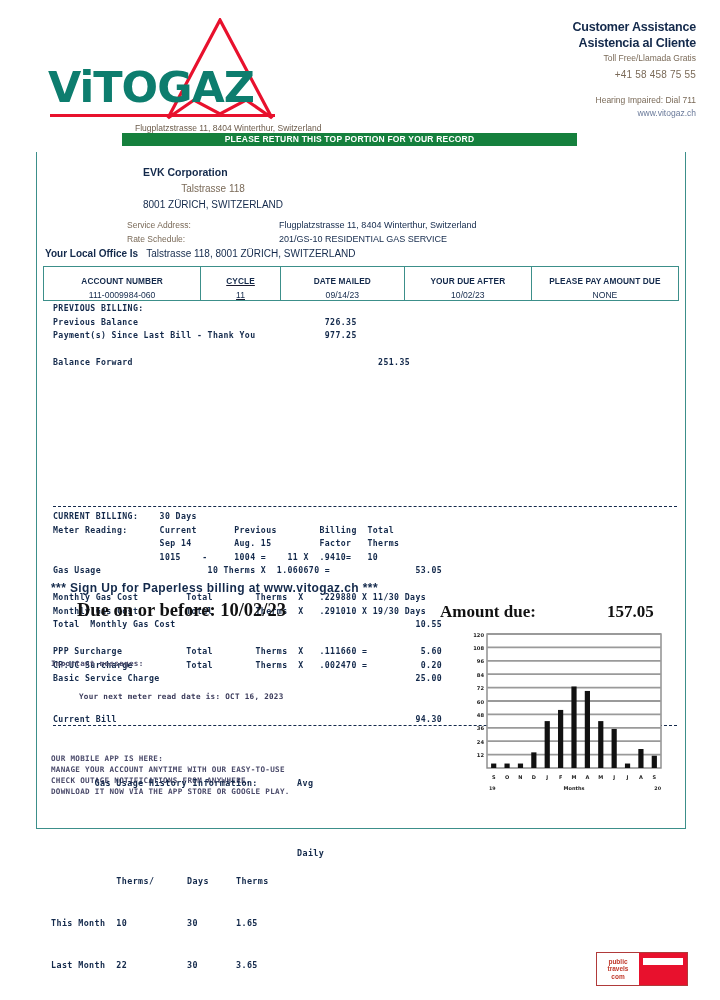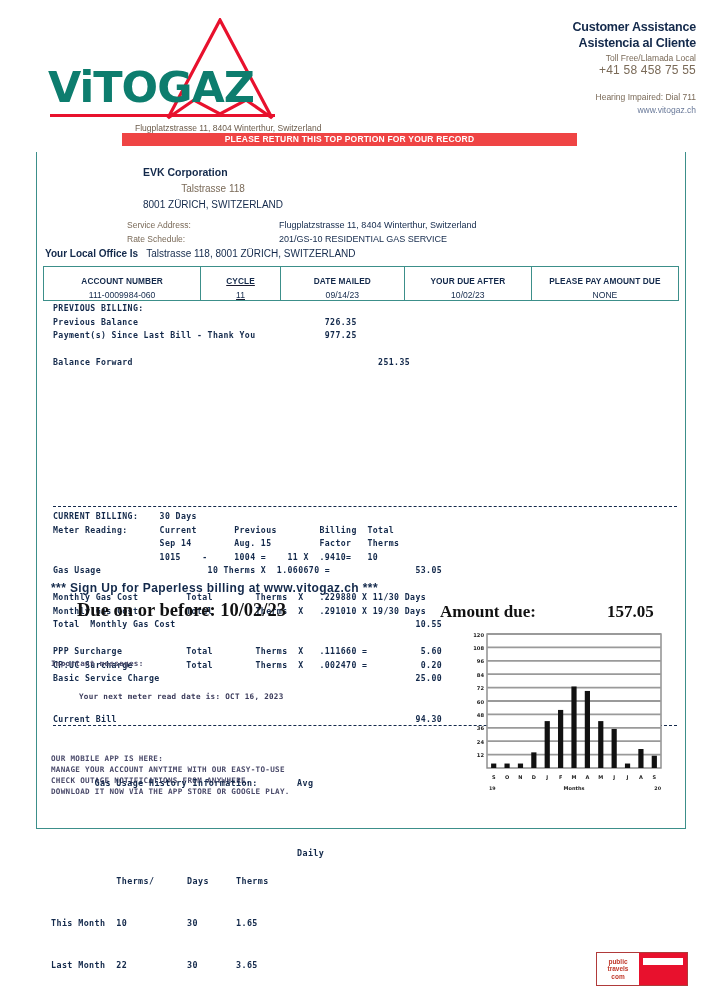--- a/index.html
+++ b/index.html
@@ -24,27 +24,27 @@
   .logo-rule{position:absolute;left:10px;top:96px;width:225px;height:2.5px;background:#e8112d;}
   .logo-addr{
     position:absolute;left:95px;top:104px;width:250px;
     font-size:8.5px;color:#6b5b4a;line-height:1.5;
   }
 
   .assist{position:absolute;right:24px;top:20px;width:215px;text-align:right;}
   .assist .t1{font-size:12.5px;font-weight:bold;color:#13294b;letter-spacing:-0.2px;}
   .assist .t2{font-size:12.5px;font-weight:bold;color:#13294b;margin-top:2px;letter-spacing:-0.2px;}
   .assist .t3{font-size:8.5px;color:#7a6a58;margin-top:3px;}
-  .assist .t4{font-size:12px;color:#7a6a58;margin-top:0;letter-spacing:0.2px;}
+  .assist .t4{font-size:10px;color:#7a6a58;margin-top:6px;letter-spacing:0.2px;}
   .assist .t5{font-size:8.5px;color:#7a6a58;margin-top:15px;}
   .assist .t6{font-size:8.5px;color:#6a7a9a;margin-top:3px;}
 
   .return-bar{
     position:absolute;left:122px;top:133px;width:455px;height:13px;
-    background:#ef4444;color:#fff;font-size:8.5px;font-weight:bold;
+    background:#15803d;color:#fff;font-size:8.5px;font-weight:bold;
     text-align:center;line-height:13px;letter-spacing:0.2px;
   }
 
   
   .bill-box{
     position:absolute;left:36px;top:152px;width:648px;height:676px;
     border-left:1.5px solid #3c8f8a;border-right:1.5px solid #3c8f8a;
     border-bottom:1.5px solid #3c8f8a;
   }
 
@@ -150,21 +150,21 @@
         <path d="M60 2 L112 100 L86 82 L60 96 L34 82 L8 100 Z" fill="none" stroke="#e8112d" stroke-width="3.2" stroke-linejoin="miter"></path>
       </svg>
       <div class="logo-text">ViTOGAZ</div>
       <div class="logo-rule"></div>
       <div class="logo-addr">Flugplatzstrasse 11, 8404 Winterthur, Switzerland</div>
     </div>
 
     <div class="assist">
       <div class="t1">Customer Assistance</div>
       <div class="t2">Asistencia al Cliente</div>
-      <div class="t3">Toll Free/Llamada Local</div>
+      <div class="t3">Toll Free/Llamada Gratis</div>
       <div class="t4">+41 58 458 75 55</div>
       <div class="t5">Hearing Impaired: Dial 711</div>
       <div class="t6">www.vitogaz.ch</div>
     </div>
 
     <div class="return-bar">PLEASE RETURN THIS TOP PORTION FOR YOUR RECORD</div>
   </div>
 
   <div class="bill-box">
 

